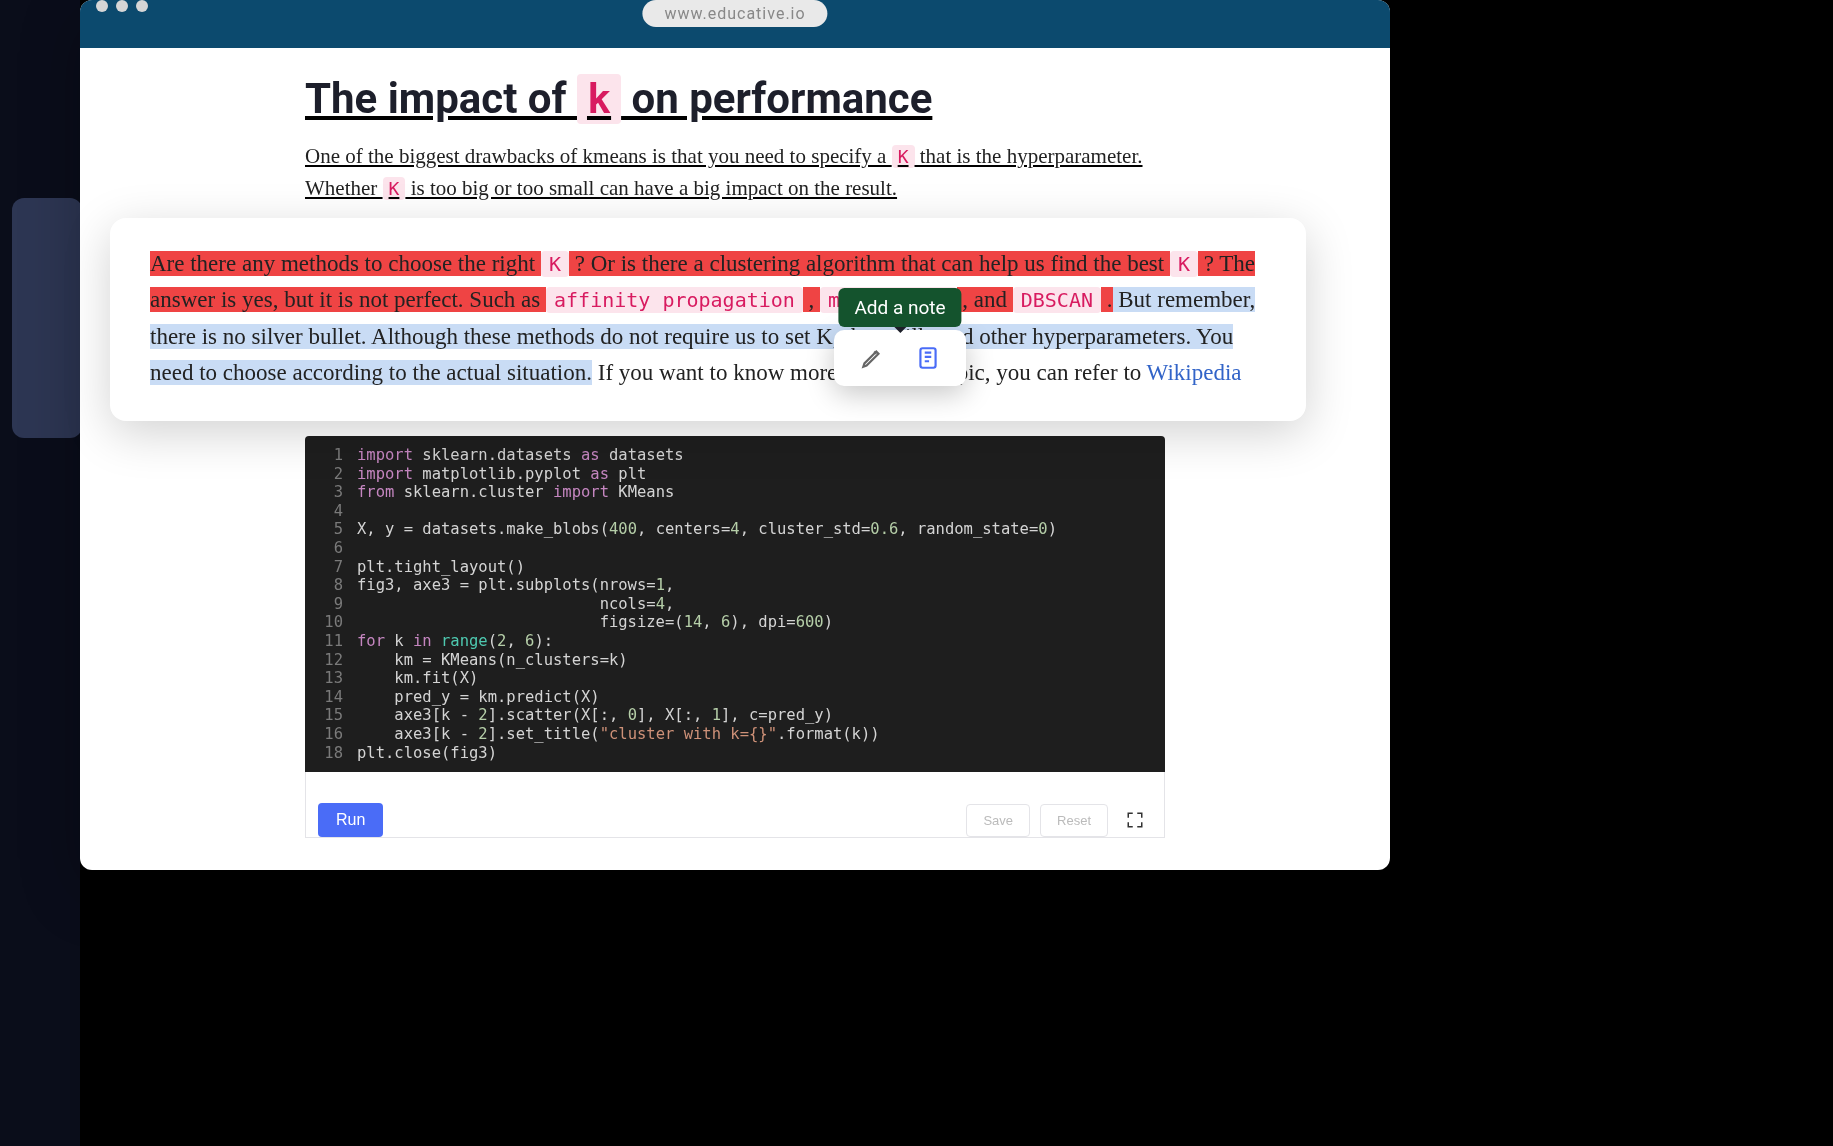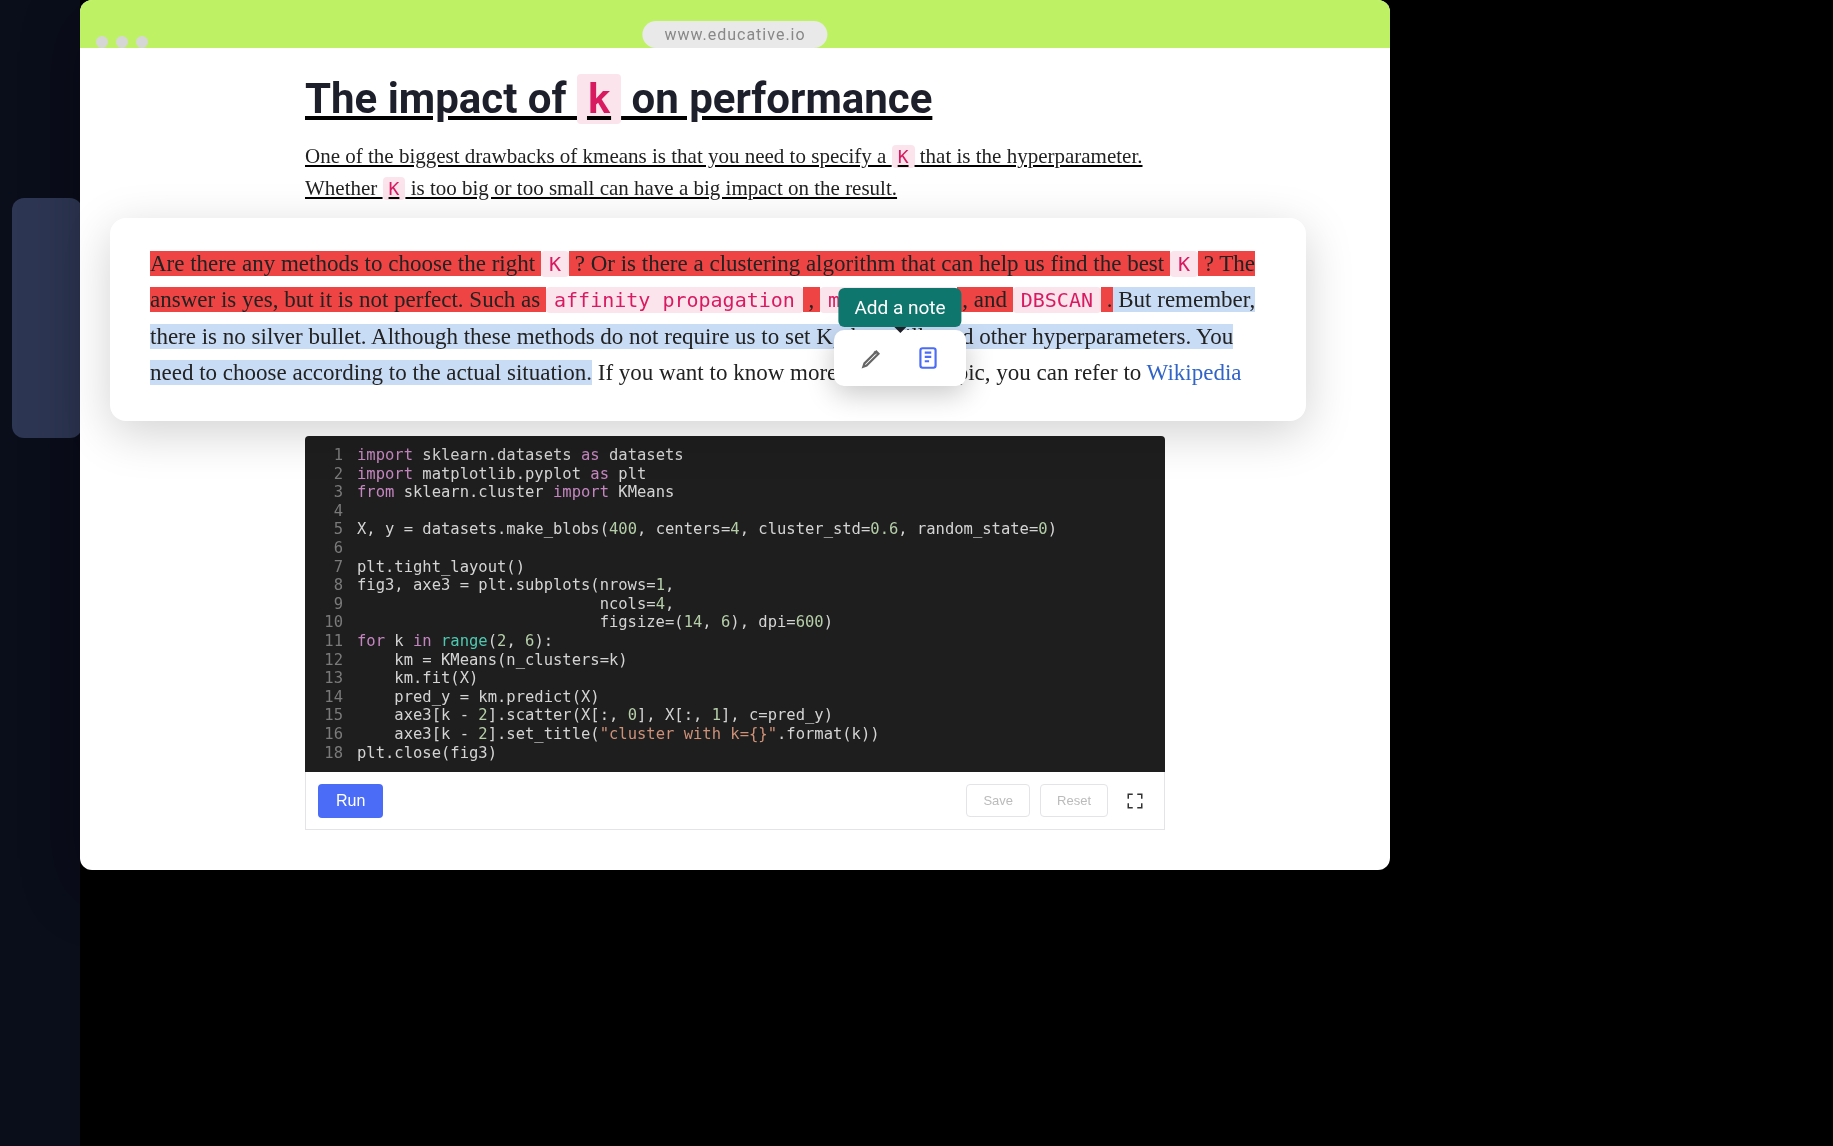--- a/index.html
+++ b/index.html
@@ -33,24 +33,24 @@
     top: 0;
     width: 1310px;
     height: 870px;
     background: #fff;
     border-radius: 12px;
     overflow: visible;
     box-shadow: 0 20px 60px rgba(0,0,0,0.25);
   }
   .browser-chrome {
     height: 48px;
-    background: #bef264;
+    background: #0c4a6e;
     border-radius: 12px 12px 0 0;
     display: flex;
-    align-items: flex-end;
+    align-items: flex-start;
     padding: 0 16px;
     position: relative;
   }
   .traffic-lights {
     display: flex;
     gap: 8px;
   }
   .traffic-light {
     width: 12px; height: 12px; border-radius: 50%;
     background: #d6d6d6;
@@ -134,21 +134,21 @@
   }
 
   
   .tooltip-wrap {
     position: absolute;
     left: 754px;
     top: 330px;
     z-index: 20;
   }
   .tooltip-bubble {
-    background: #0f766e;
+    background: #14532d;
     color: #fff;
     padding: 8px 16px;
     border-radius: 6px;
     font-size: 19px;
     white-space: nowrap;
     position: absolute;
     top: -42px;
     left: 50%;
     transform: translateX(-50%);
   }
@@ -210,26 +210,26 @@
   .code-text { white-space: pre; flex: 1; }
   .tok-kw   { color: #c586c0; }
   .tok-as   { color: #c586c0; }
   .tok-num  { color: #b5cea8; }
   .tok-str  { color: #ce9178; }
   .tok-builtin { color: #4ec9b0; }
 
   .code-toolbar {
     width: 860px;
     margin: 0 auto;
-    height: 58px;
+    height: 66px;
     background: #fff;
     border: 1px solid #e4e4e8;
     border-top: none;
     display: flex;
-    align-items: center;
+    align-items: flex-end;
     padding: 0 12px;
     gap: 10px;
   }
   .btn-run {
     background: #4a6cf7;
     color: #fff;
     border: none;
     padding: 8px 18px;
     border-radius: 4px;
     font-size: 16px;

